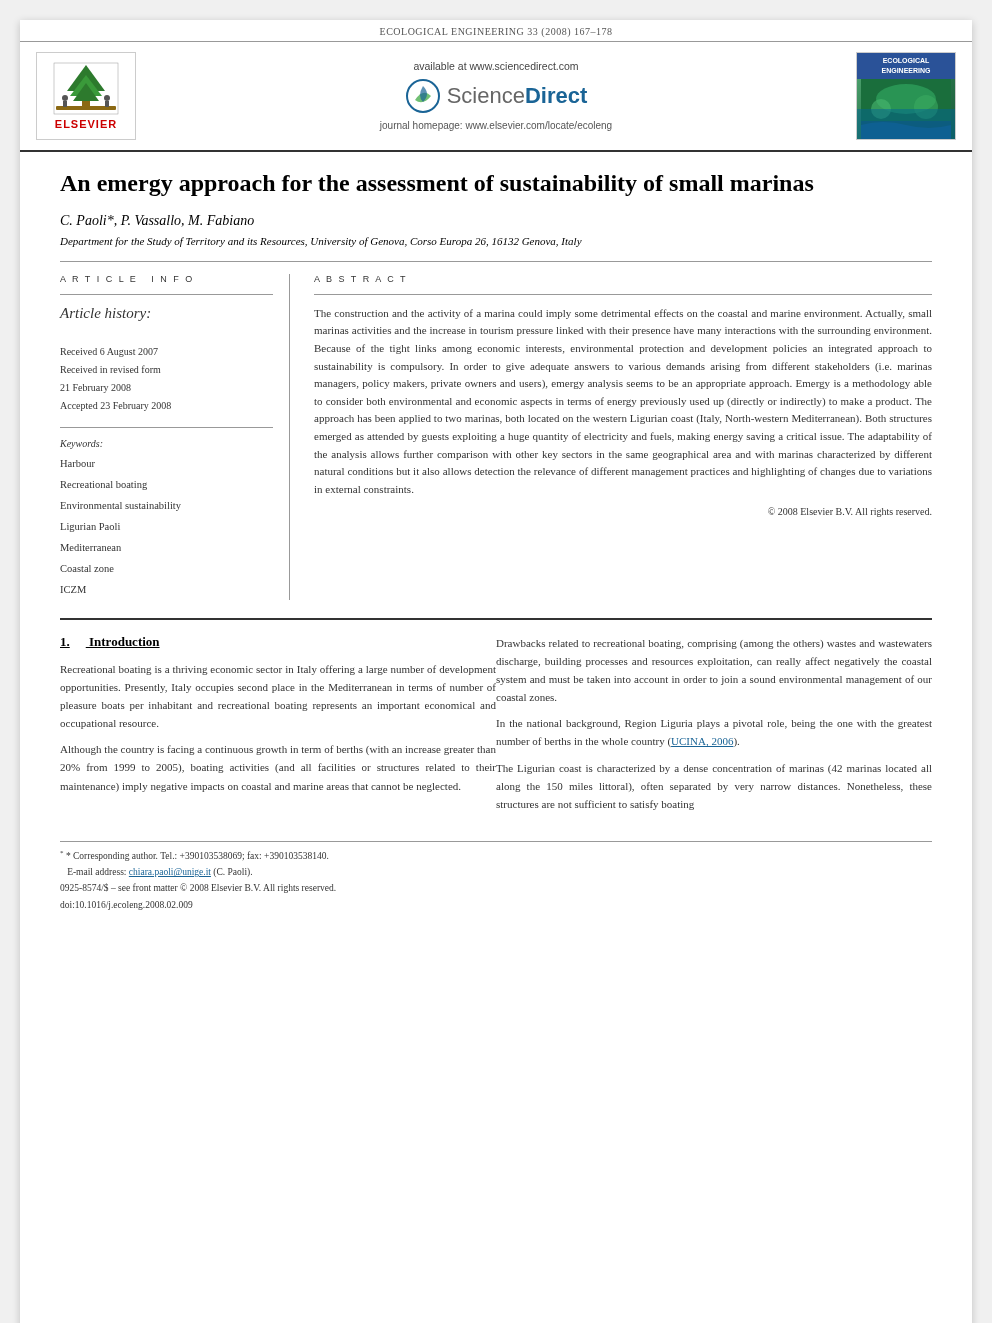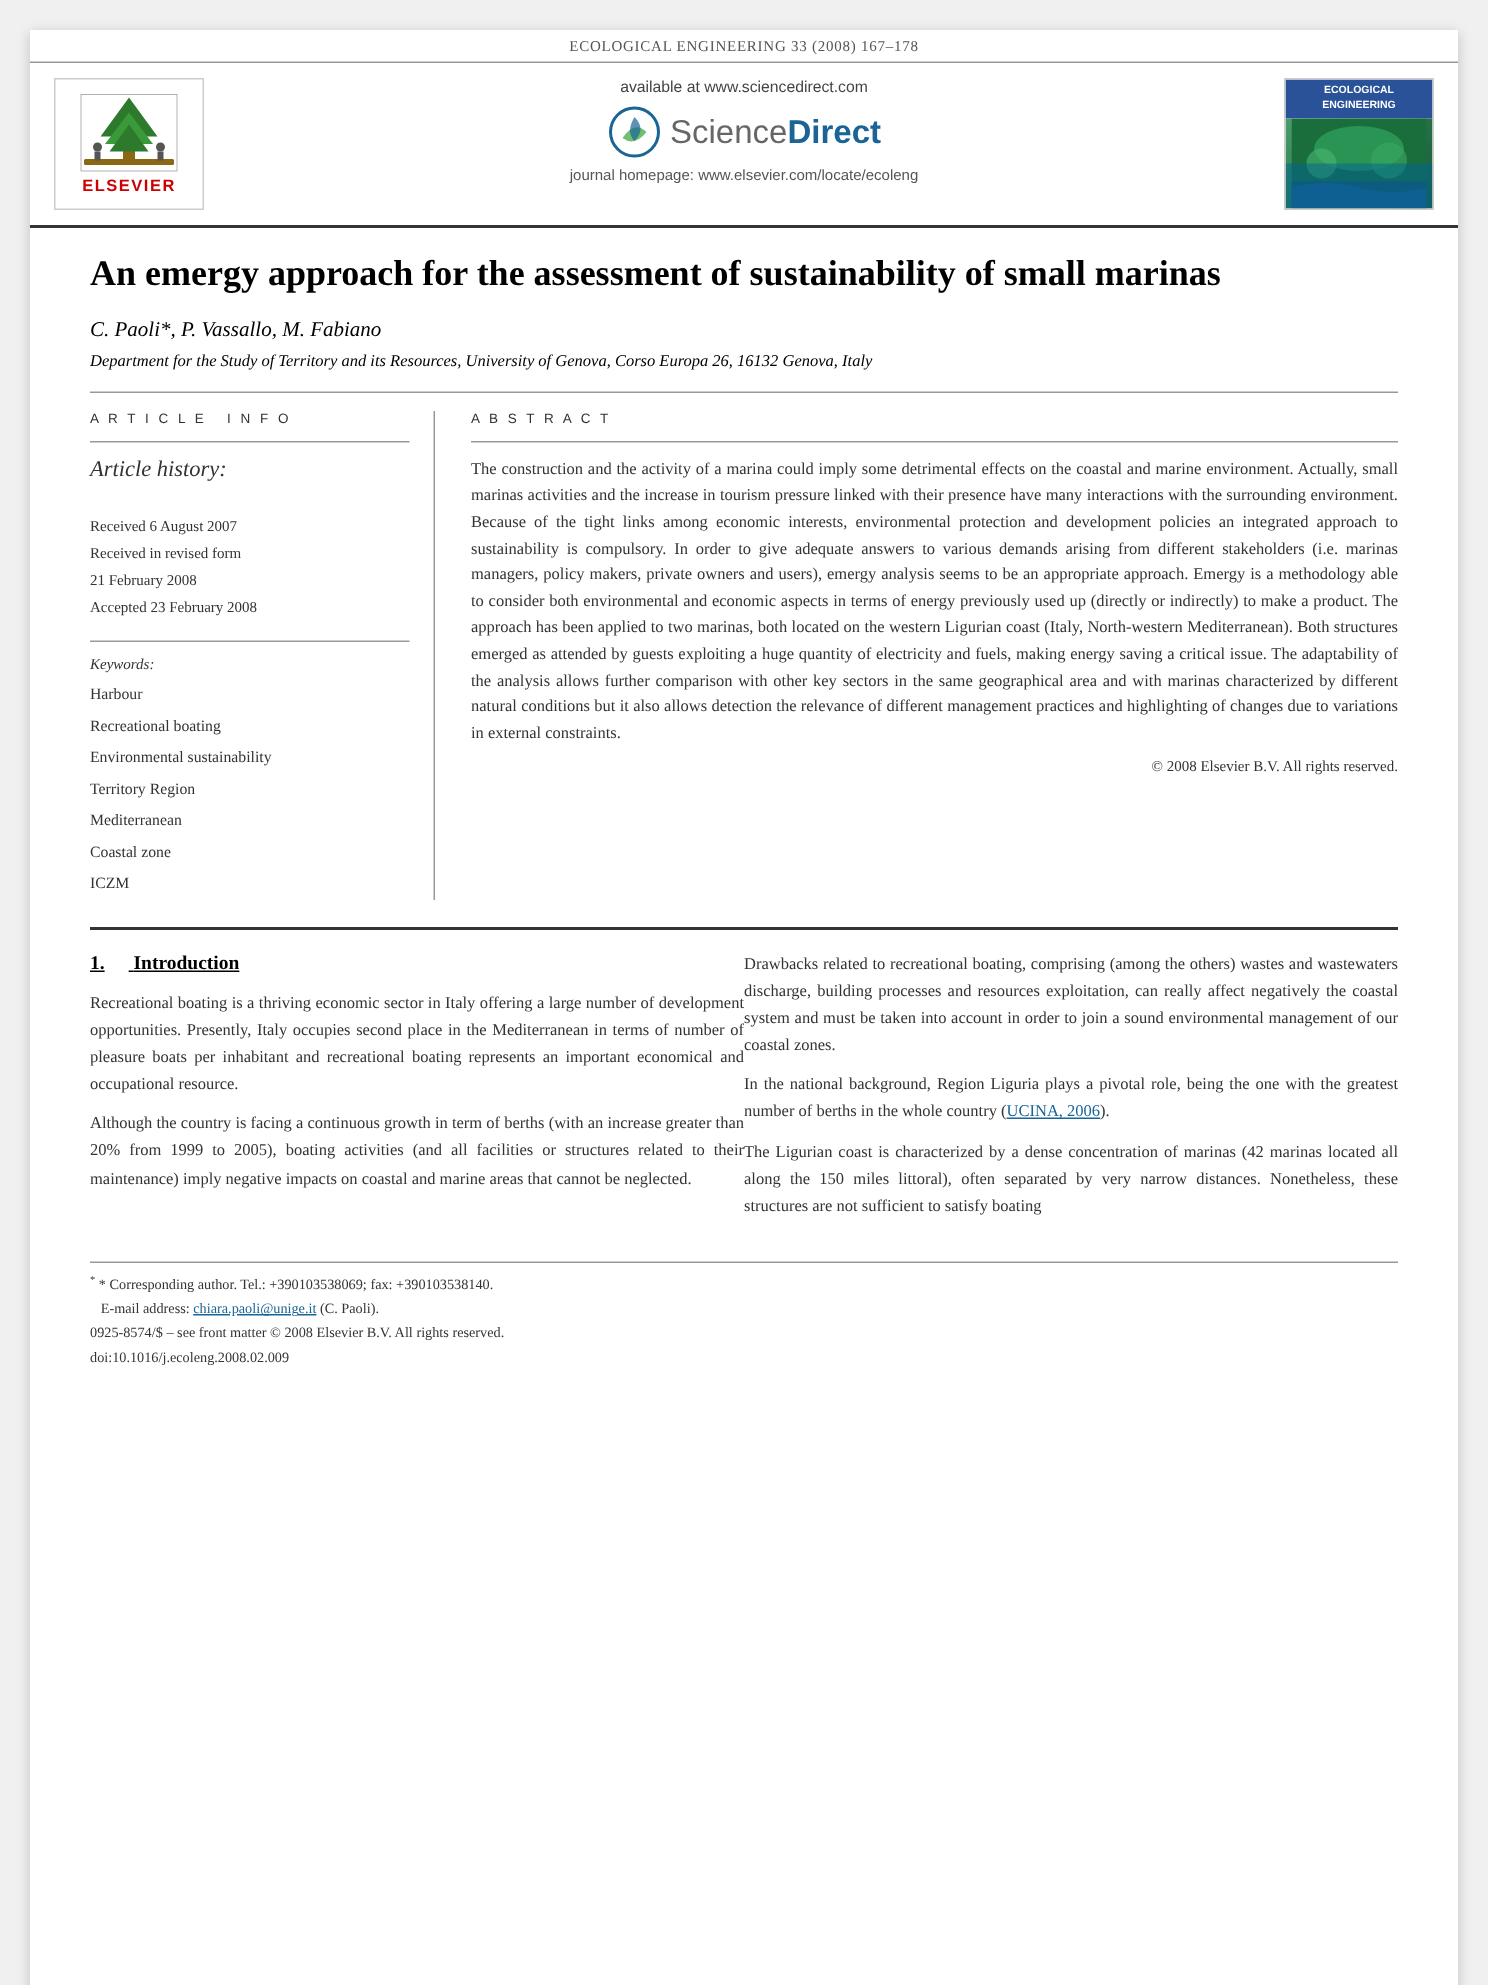--- a/index.html
+++ b/index.html
@@ -48,20 +48,21 @@
       color: #c00;
       letter-spacing: 1px;
       margin-top: 2px;
       font-family: Arial, sans-serif;
     }
     .header-center {
       flex: 1;
       display: flex;
       flex-direction: column;
       align-items: center;
+      justify-content: center;
       gap: 6px;
     }
     .header-available {
       font-size: 10.5px;
       color: #444;
       font-family: Arial, sans-serif;
     }
     .sciencedirect-logo {
       display: flex;
       align-items: center;
@@ -346,21 +347,21 @@
         </div>
 
         <hr class="divider">
 
         <div class="keywords-section">
           <div class="keywords-label">Keywords:</div>
           <div class="keywords-list">
             <span>Harbour</span><br>
             <span>Recreational boating</span><br>
             <span>Environmental sustainability</span><br>
-            <span>Territory Region</span><br>
+            <span>Ligurian Paoli</span><br>
             <span>Mediterranean</span><br>
             <span>Coastal zone</span><br>
             <span>ICZM</span>
           </div>
         </div>
 
       </div>
 
       <div class="right-col">
         <div class="section-label">A B S T R A C T</div>

